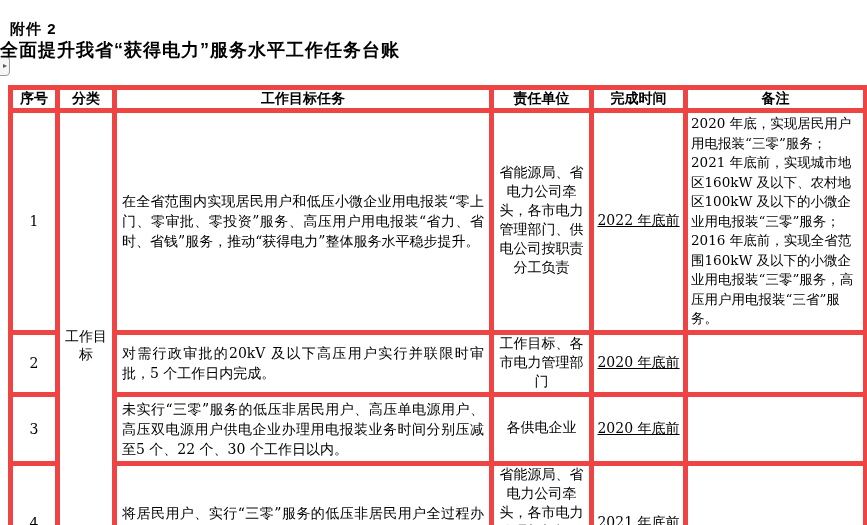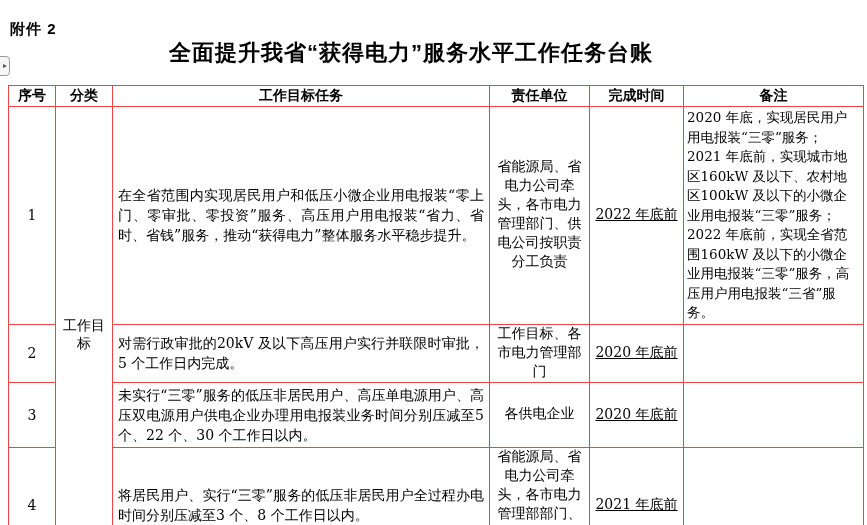--- a/index.html
+++ b/index.html
@@ -16,24 +16,24 @@
     left:10px; top:20px;
     font-family:"Liberation Sans", sans-serif;
     font-weight:bold;
     font-size:15px;
     letter-spacing:1px;
   }
   .doc-title {
     position:absolute;
     left:0; top:38px;
     width:822px;
-    text-align:center;
+    text-align:left;
     font-family:"Liberation Sans", sans-serif;
     font-weight:bold;
-    font-size:22px;
+    font-size:18px;
     letter-spacing:1px;
   }
   .panel-toggle {
     position:absolute;
     left:-5px; top:56px;
     width:15px; height:20px;
     background:#f6f6f6;
     border:1px solid #9a9a9a;
     border-radius:4px;
     display:flex;
@@ -49,21 +49,21 @@
     font-family:"DejaVu Sans", sans-serif;
   }
   table.task-table {
     position:absolute;
     left:8px; top:85px;
     width:855px;
     border-collapse:collapse;
     table-layout:fixed;
   }
   .task-table th, .task-table td {
-    border:1px solid #ef4444;
+    border:5px solid #ef4444;
     font-size:14px;
     overflow:hidden;
   }
   .task-table tr.last-row td { border-bottom:3px solid #000; }
   .task-table th {
     font-family:"Liberation Sans", sans-serif;
     font-weight:bold;
     text-align:center;
     height:21px;
     font-size:14px;
@@ -139,21 +139,21 @@
 
   <tr style="height:198px">
     <td class="no-cell">1</td>
     <td class="category-cell" rowspan="4">工作目标</td>
     <td class="task-cell">在全省范围内实现居民用户和低压小微企业用电报装“零上门、零审批、零投资”服务、高压用户用电报装“省力、省时、省钱”服务，推动“获得电力”整体服务水平稳步提升。</td>
     <td class="unit-cell">省能源局、省电力公司牵头，各市电力管理部门、供电公司按职责分工负责</td>
     <td class="time-cell">2022 年底前</td>
     <td class="remark-cell">
       <div>2020 年底，实现居民用户用电报装“三零”服务；</div>
       <div>2021 年底前，实现城市地区160kW 及以下、农村地区100kW 及以下的小微企业用电报装“三零”服务；</div>
-      <div>2022 年底前，实现全省范围160kW 及以下的小微企业用电报装“三零”服务，高压用户用电报装“三省”服务。</div>
+      <div>2016 年底前，实现全省范围160kW 及以下的小微企业用电报装“三零”服务，高压用户用电报装“三省”服务。</div>
     </td>
   </tr>
 
   <tr style="height:42px">
     <td class="no-cell">2</td>
     <td class="task-cell">对需行政审批的20kV 及以下高压用户实行并联限时审批，5 个工作日内完成。</td>
     <td class="unit-cell">工作目标、各市电力管理部门</td>
     <td class="time-cell">2020 年底前</td>
     <td class="remark-cell"></td>
   </tr>

